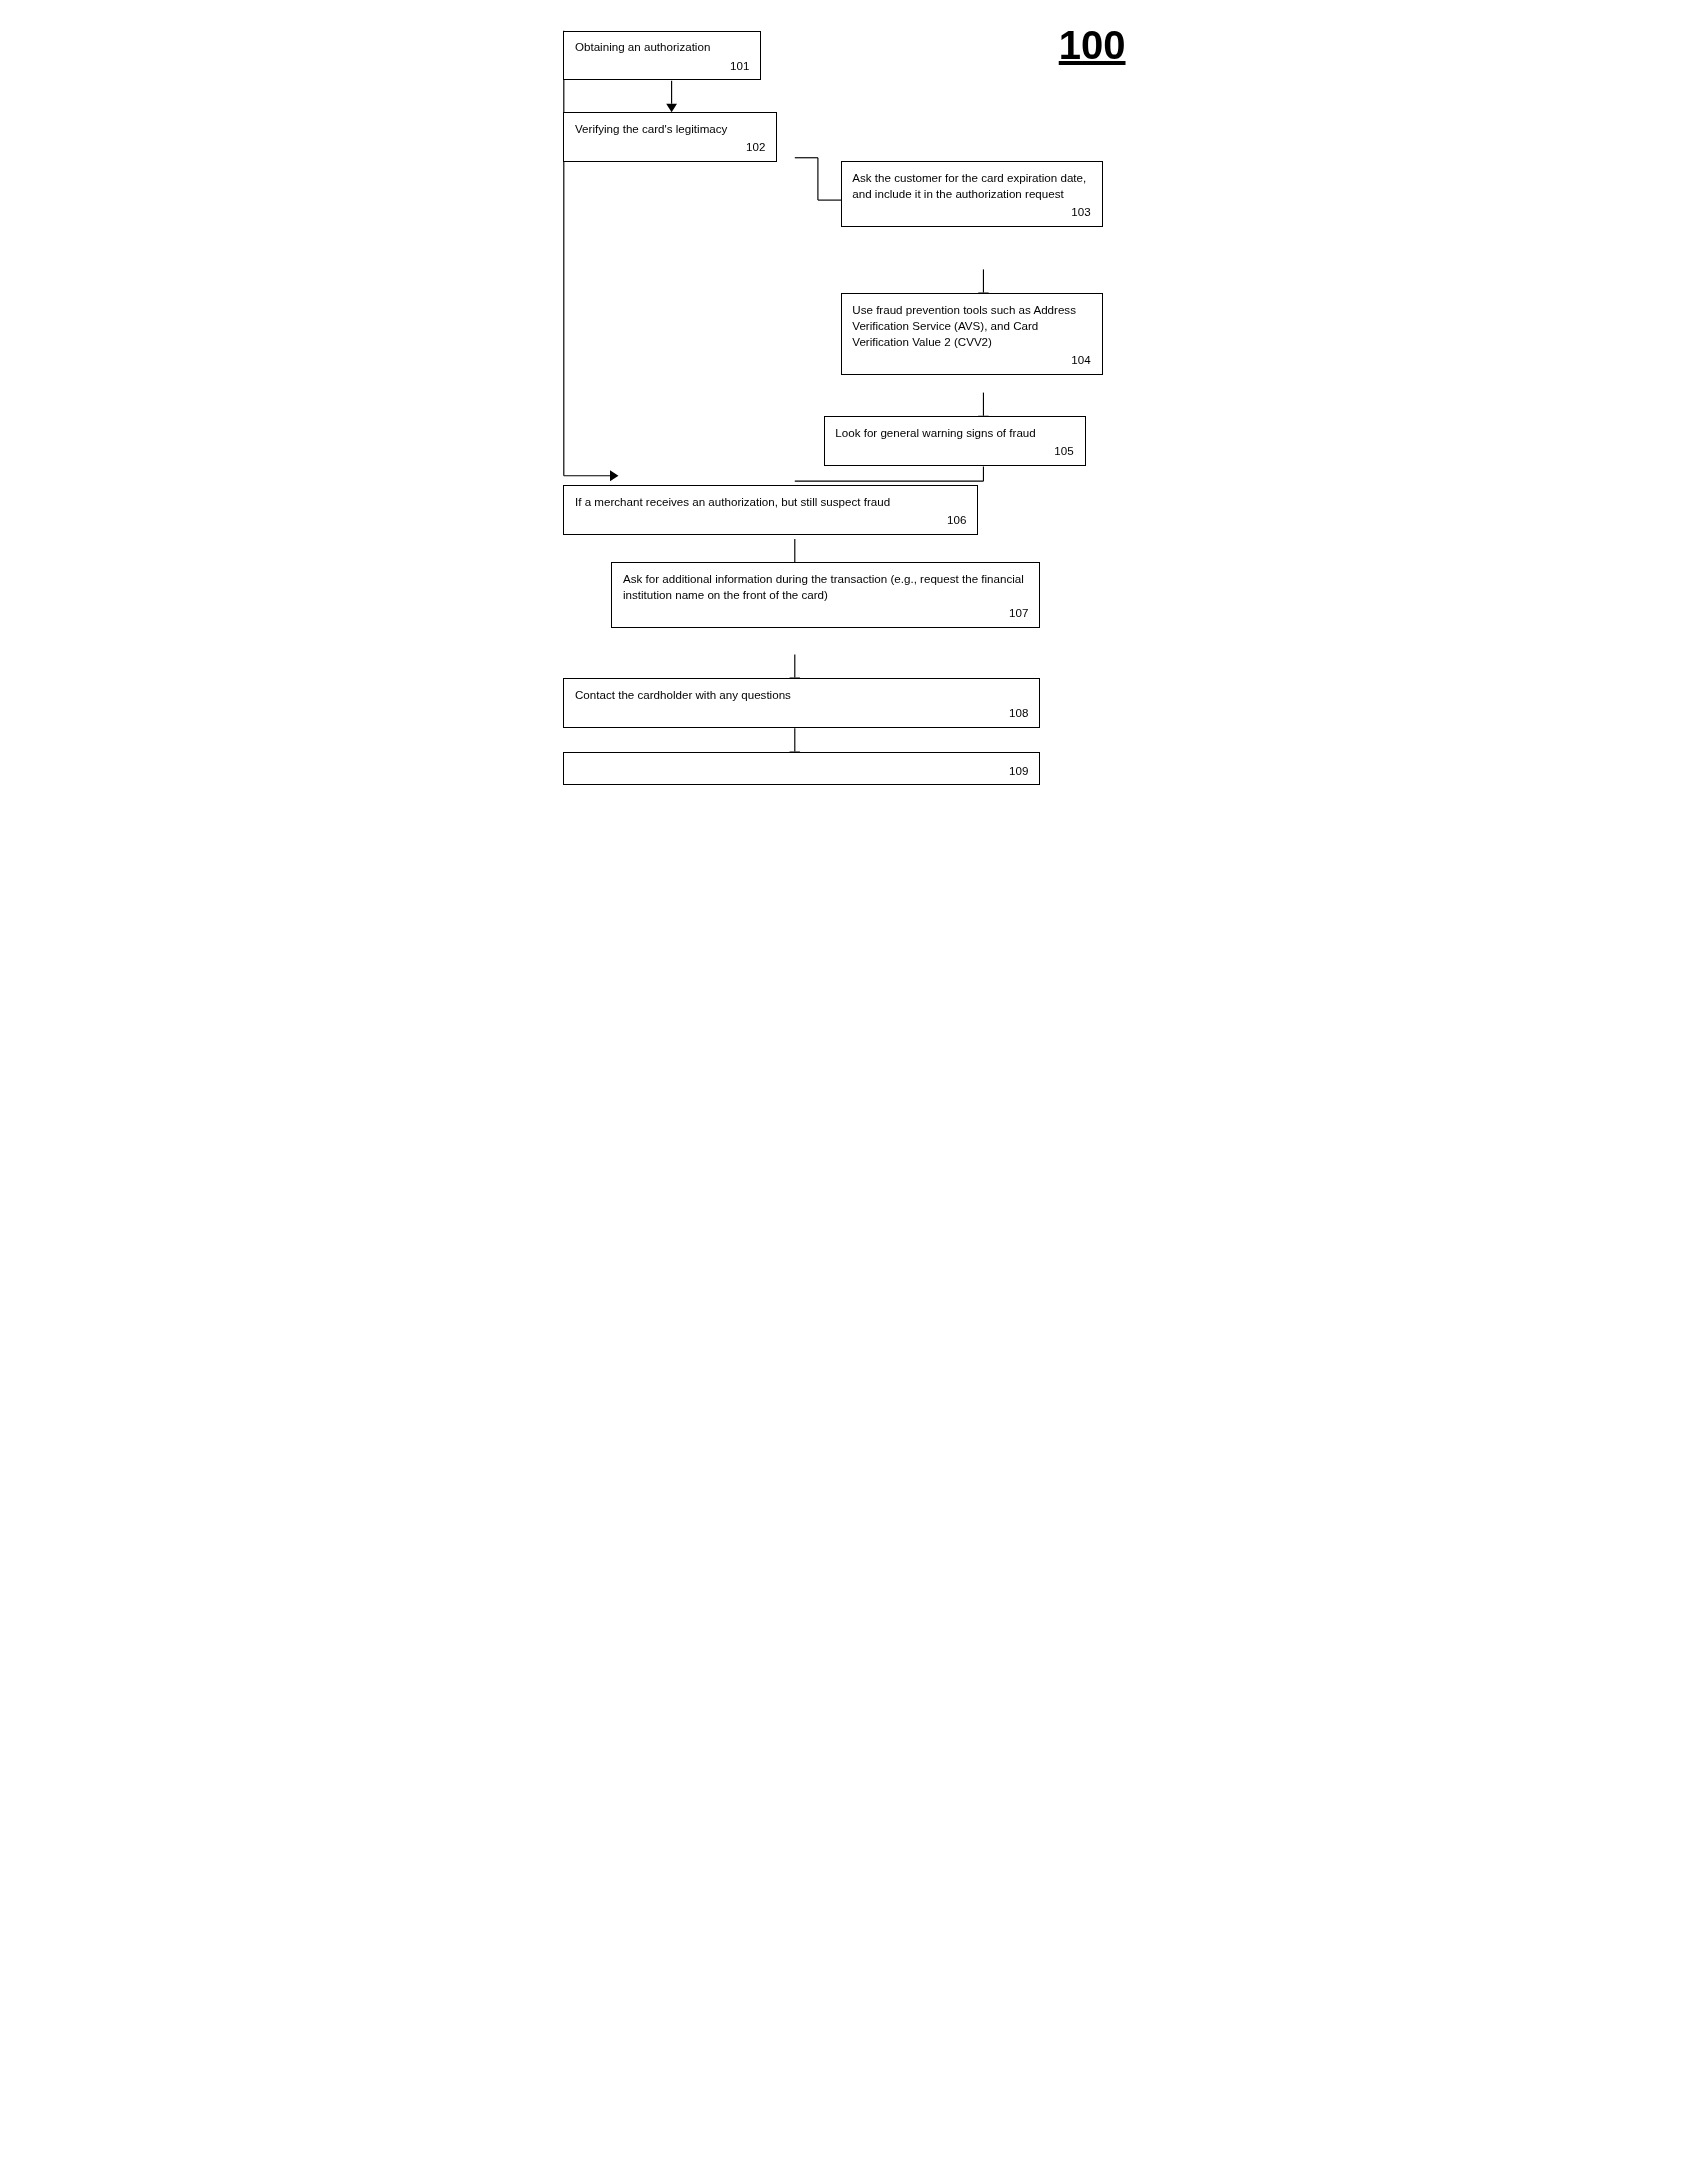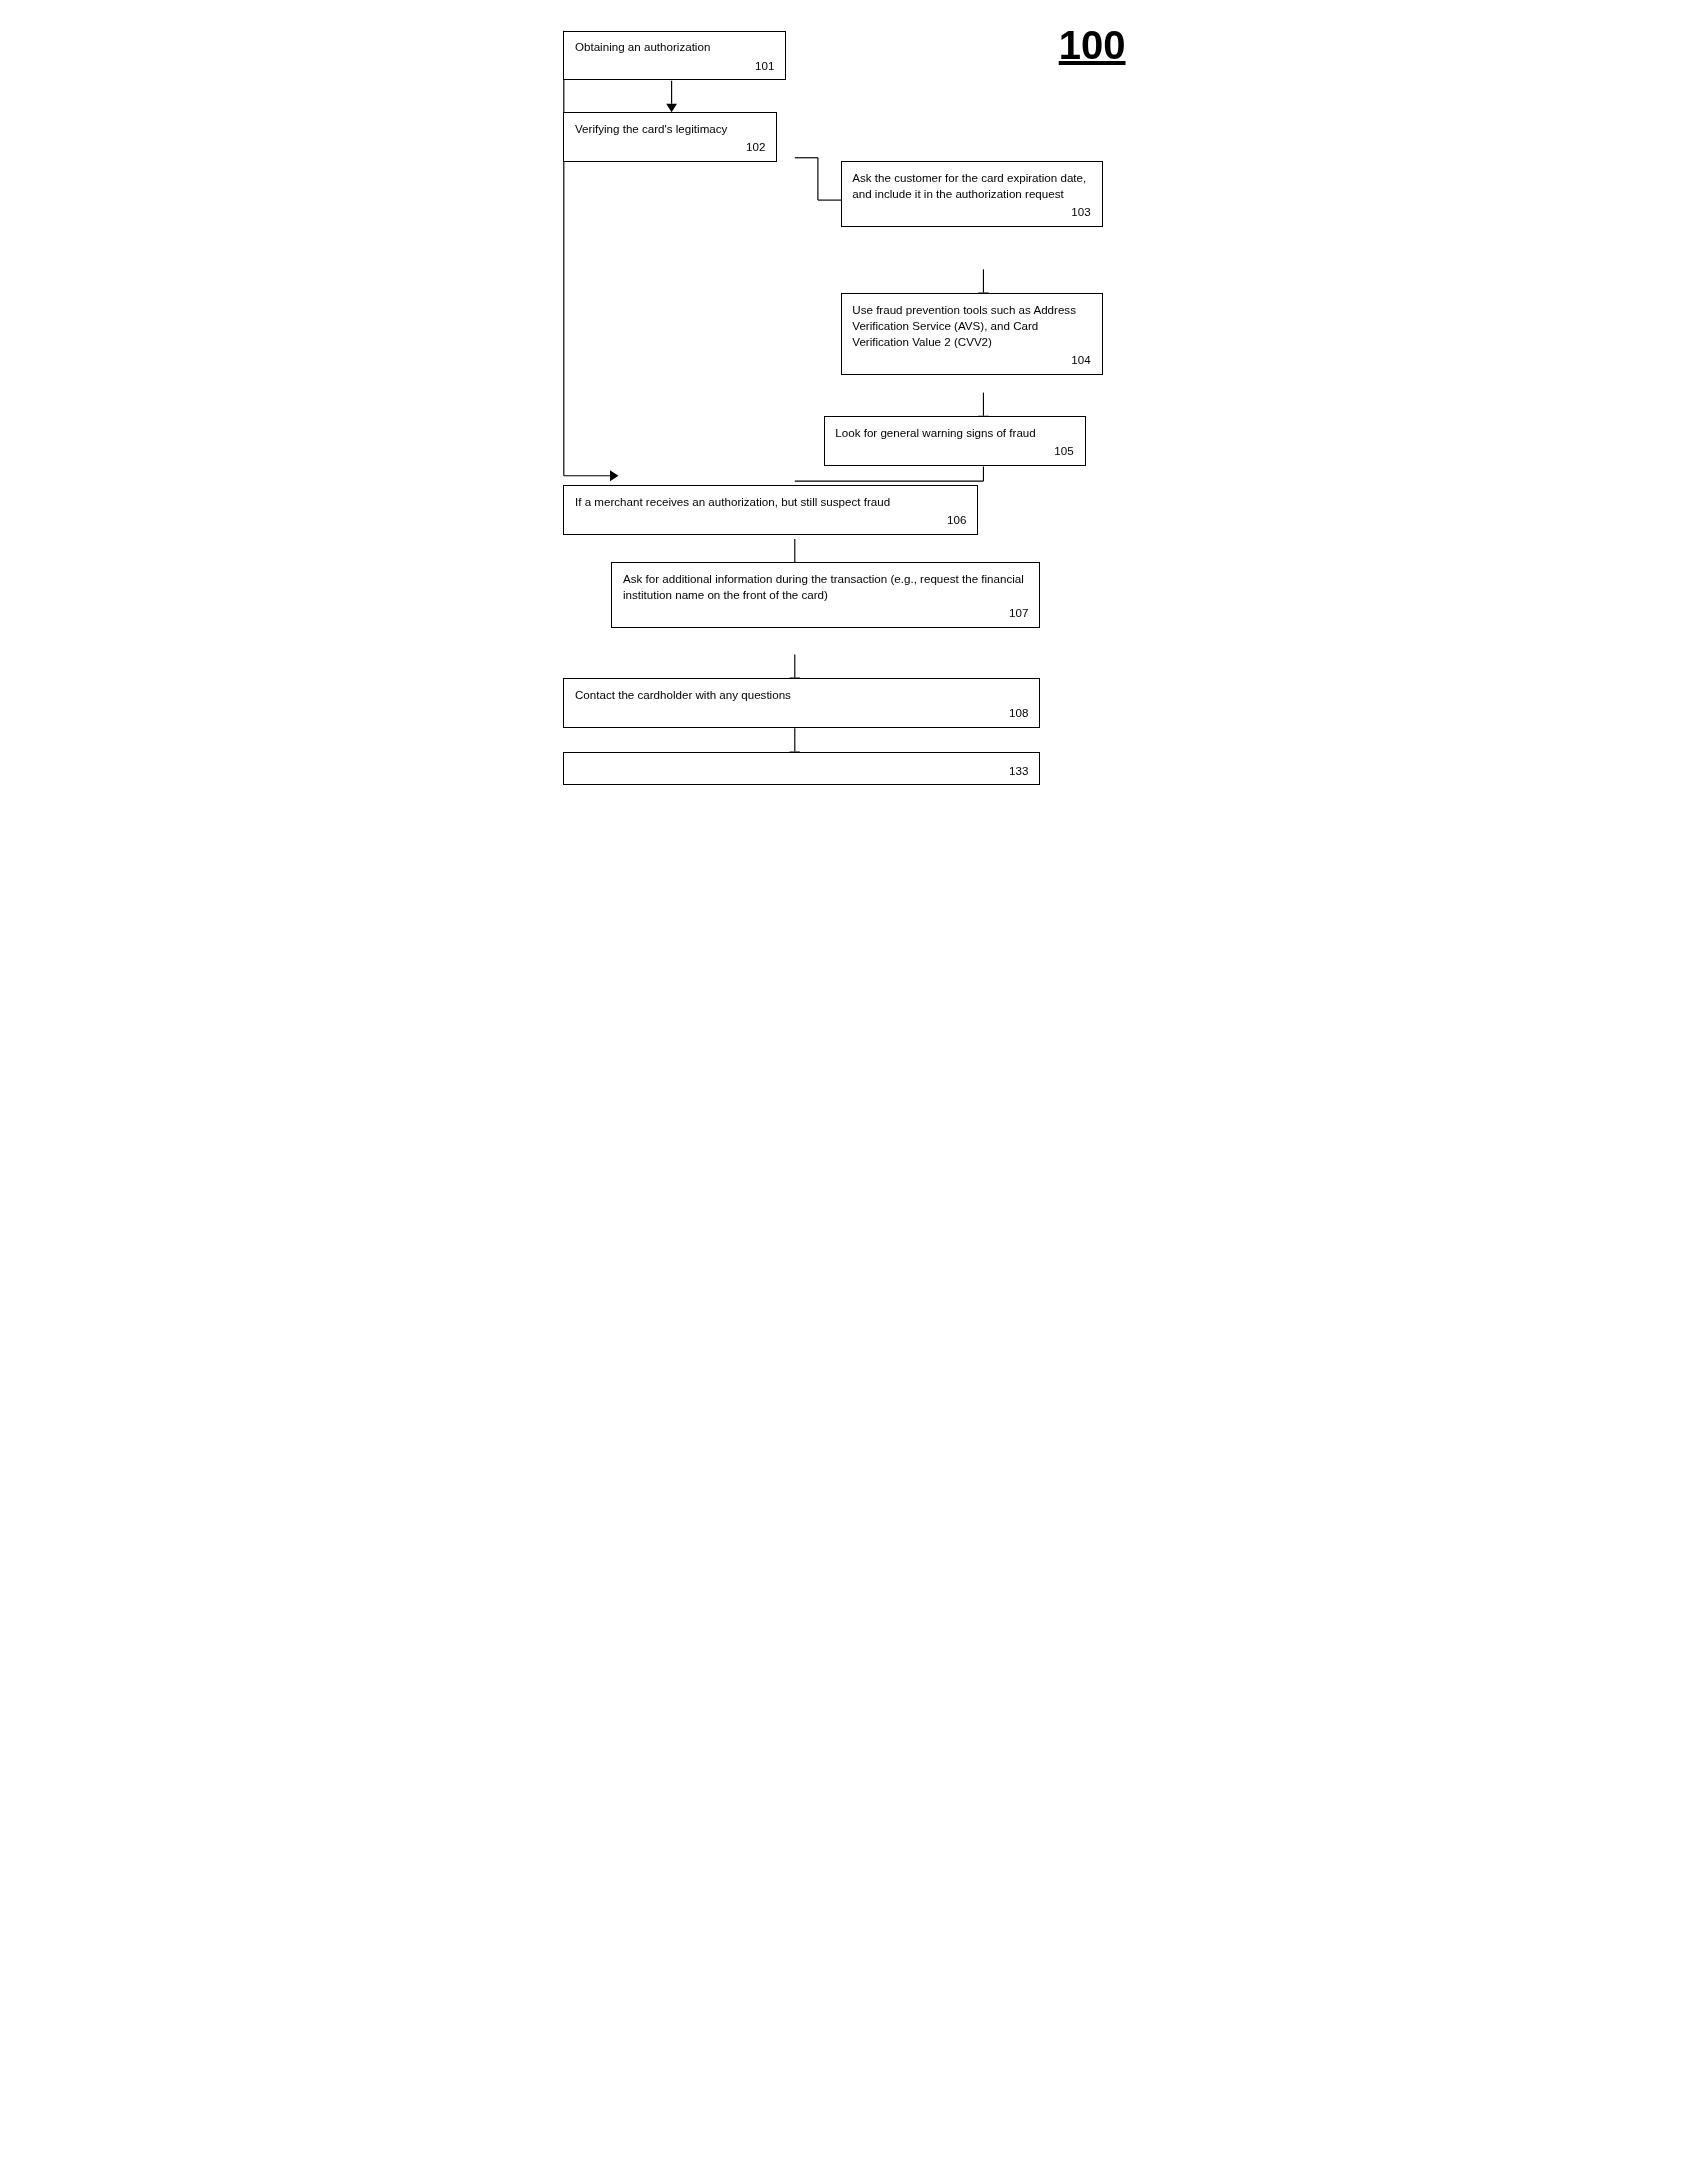--- a/index.html
+++ b/index.html
@@ -73,21 +73,21 @@
     <polygon points="303,700 317,700 310,711" fill="#000"></polygon>
 
     <line x1="310" y1="820" x2="310" y2="850" stroke="#000" stroke-width="1.5"></line>
     <polygon points="303,850 317,850 310,861" fill="#000"></polygon>
 
     <line x1="310" y1="916" x2="310" y2="946" stroke="#000" stroke-width="1.5"></line>
     <polygon points="303,946 317,946 310,957" fill="#000"></polygon>
 
   </svg>
 
-  <div style="position:absolute; top:7.7px; left:7.7px; width:223px;">
+  <div style="position:absolute; top:7.7px; left:7.7px; width:198px;">
     <div class="box">
       <span class="box-label">Obtaining an authorization</span>
       <span class="box-num">101</span>
     </div>
   </div>
 
   <div style="position:absolute; top:89px; left:7.7px; width:214px;">
     <div class="box">
       <span class="box-label">Verifying the card's legitimacy</span>
       <span class="box-num">102</span>
@@ -131,19 +131,19 @@
 
   <div style="position:absolute; top:655px; left:7.7px; width:477px;">
     <div class="box">
       <span class="box-label">Contact the cardholder with any questions</span>
       <span class="box-num">108</span>
     </div>
   </div>
 
   <div style="position:absolute; top:729px; left:7.7px; width:477px;">
     <div class="box">
-      <span class="box-num">133</span>
+      <span class="box-num">109</span>
     </div>
   </div>
 
   <div style="height: 924px;"></div>
 </div>
 
 
 </body></html>

